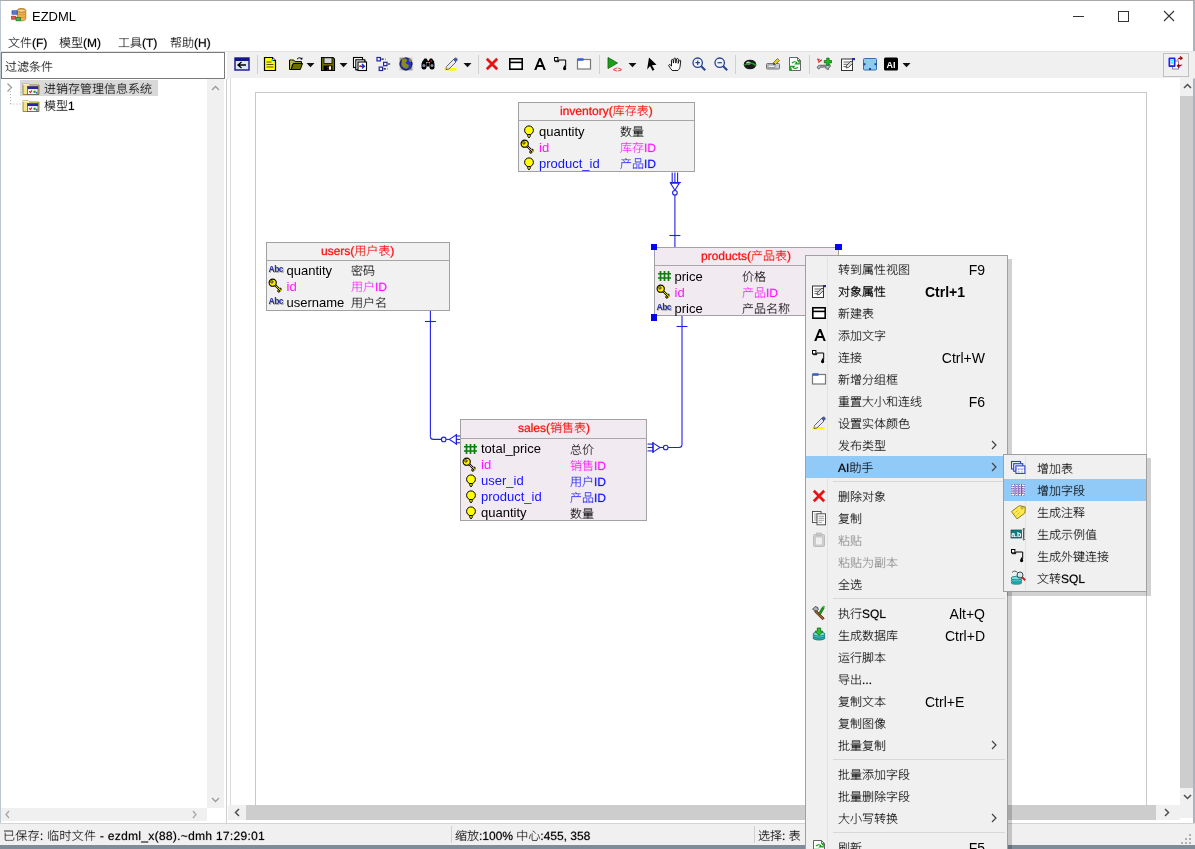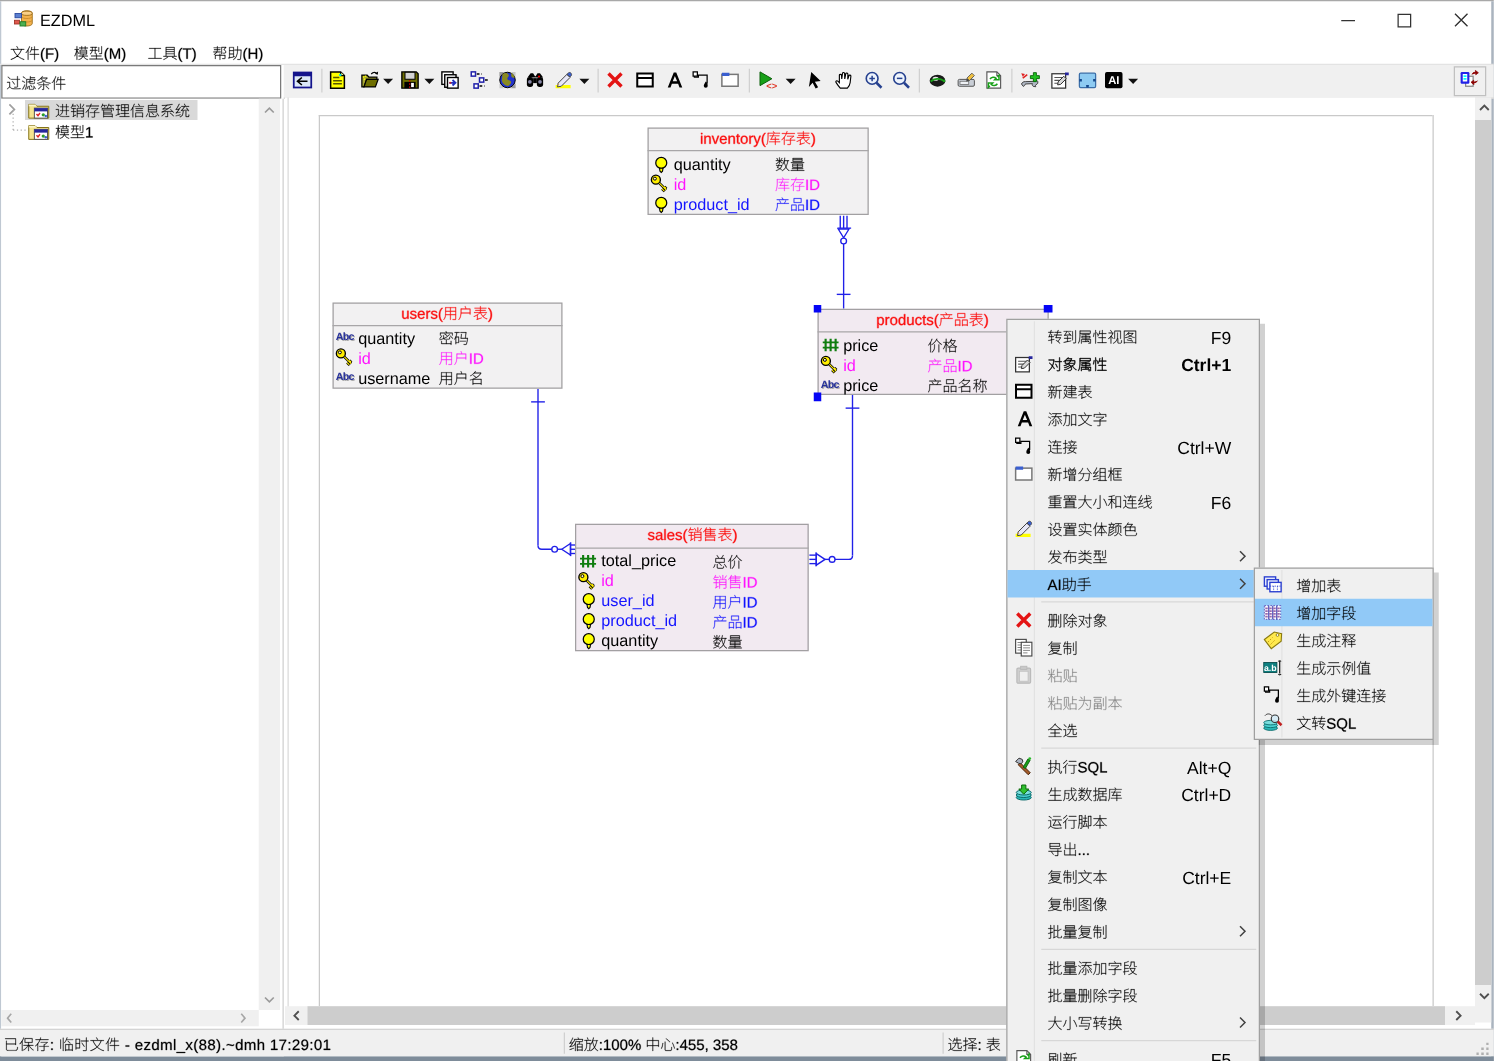--- a/index.html
+++ b/index.html
@@ -1036,21 +1036,21 @@
 <div style="position:absolute;left:838.0px;top:283.5px;width:48.0px;height:16px">
     <svg width="48" height="16" viewBox="0 0 48 16" style="position:absolute;left:0;top:0;overflow:visible">
       <g fill="#000" stroke="#000" stroke-width="0.45">
         <use href="#g5BF9"></use>
         <use href="#g8C61" x="12"></use>
         <use href="#g5C5E" x="24"></use>
         <use href="#g6027" x="36"></use>
       </g>
     </svg>
   </div>
-<div style="position:absolute;left:925px;top:283.5px;width:60px;text-align:right;line-height:15px;font:bold 14px 'Liberation Sans',sans-serif;color:#000">Ctrl+1</div>
+<div style="position:absolute;left:925px;top:283.5px;width:60px;text-align:left;line-height:15px;font:bold 14px 'Liberation Sans',sans-serif;color:#000">Ctrl+1</div>
 <div style="position:absolute;left:811px;top:304.5px;width:16px;height:16px;">
     <svg width="16" height="16" viewBox="0 0 16 16" style="overflow:visible">
       <rect x="1.8" y="2.8" width="12.4" height="10.4" fill="#fff" stroke="#000" stroke-width="1.6"></rect>
       <path d="M1.8 6.4h12.4" stroke="#000" stroke-width="1.6"></path>
     </svg>
   </div>
 <div style="position:absolute;left:838.0px;top:305.5px;width:36.0px;height:16px">
     <svg width="36" height="16" viewBox="0 0 36 16" style="position:absolute;left:0;top:0;overflow:visible">
       <g fill="#000" stroke="#000" stroke-width="0.22">
         <use href="#g65B0"></use>
@@ -1304,21 +1304,21 @@
 <div style="position:absolute;left:838.0px;top:693.5px;width:48.0px;height:16px">
     <svg width="48" height="16" viewBox="0 0 48 16" style="position:absolute;left:0;top:0;overflow:visible">
       <g fill="#000" stroke="#000" stroke-width="0.22">
         <use href="#g590D"></use>
         <use href="#g5236" x="12"></use>
         <use href="#g6587" x="24"></use>
         <use href="#g672C" x="36"></use>
       </g>
     </svg>
   </div>
-<div style="position:absolute;left:925px;top:693.5px;width:60px;text-align:right;line-height:15px;font:14px 'Liberation Sans',sans-serif;color:#000">Ctrl+E</div>
+<div style="position:absolute;left:925px;top:693.5px;width:60px;line-height:15px;font:14px 'Liberation Sans',sans-serif;color:#000">Ctrl+E</div>
 <div style="position:absolute;left:838.0px;top:715.5px;width:48.0px;height:16px">
     <svg width="48" height="16" viewBox="0 0 48 16" style="position:absolute;left:0;top:0;overflow:visible">
       <g fill="#000" stroke="#000" stroke-width="0.22">
         <use href="#g590D"></use>
         <use href="#g5236" x="12"></use>
         <use href="#g56FE" x="24"></use>
         <use href="#g50CF" x="36"></use>
       </g>
     </svg>
   </div>

